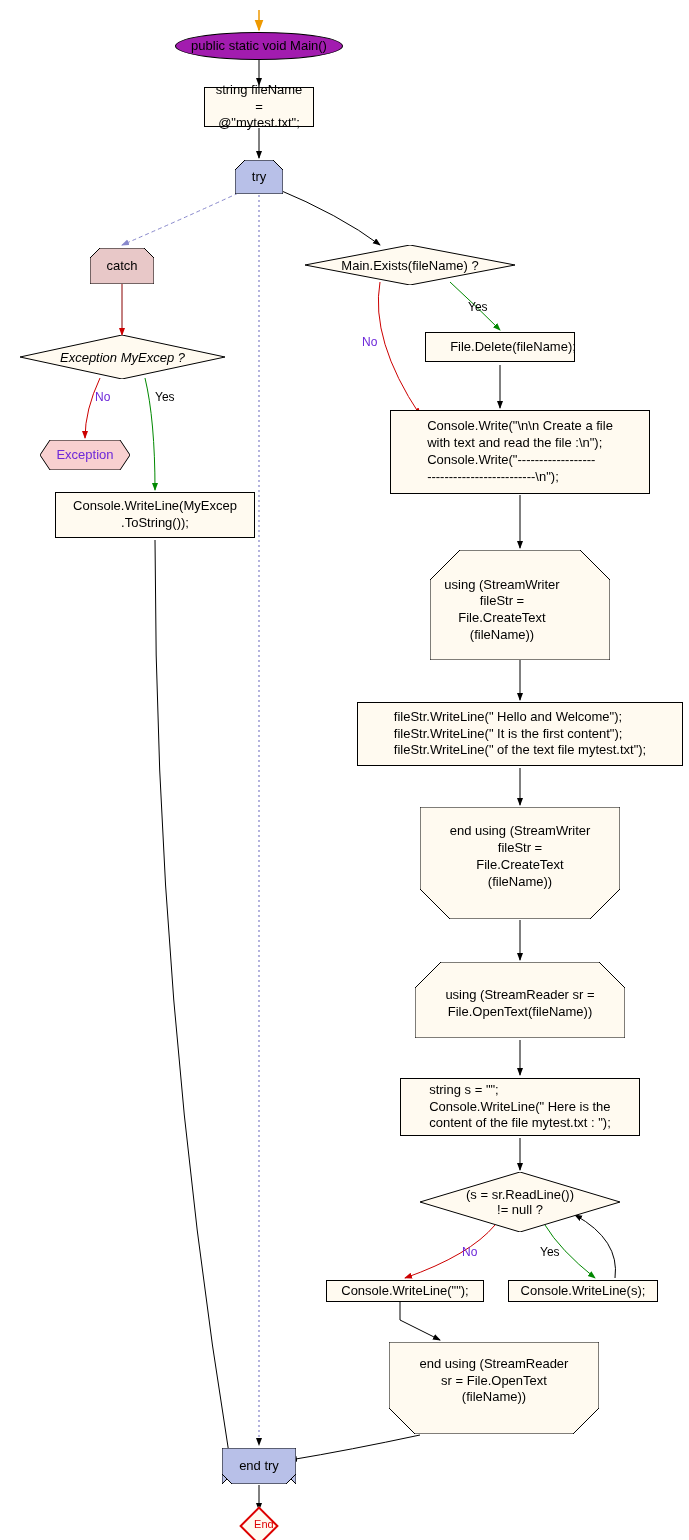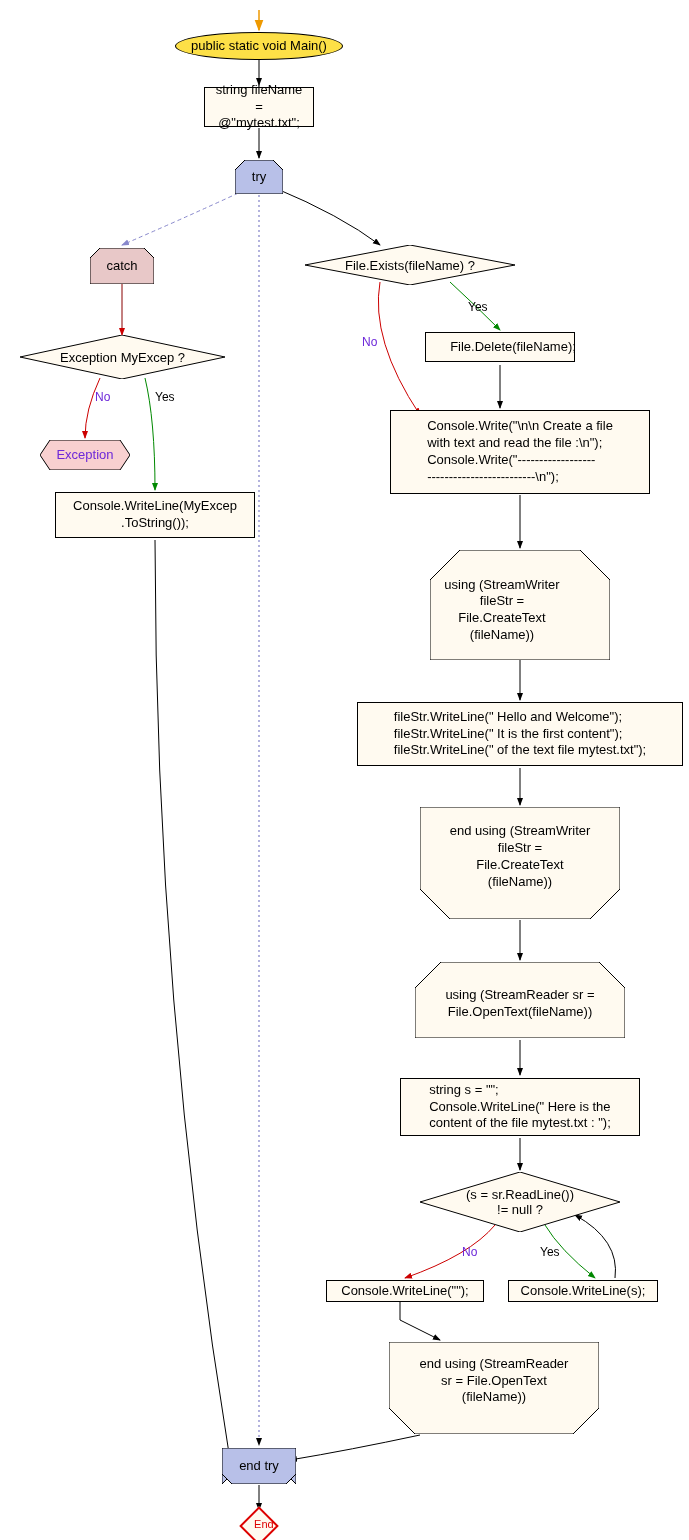--- a/index.html
+++ b/index.html
@@ -18,21 +18,21 @@
     position: absolute;
     text-align: center;
     display: flex;
     align-items: center;
     justify-content: center;
     line-height: 1.3;
   }
   .ellipse {
     border: 1px solid #000;
     border-radius: 50%;
-    background: #fde047;
+    background: #a21caf;
   }
   .rect {
     border: 1px solid #000;
     background: #fffaf0;
     padding: 4px 8px;
   }
   .diamond {
     position: absolute;
   }
   .diamond svg { position: static; }
@@ -164,21 +164,21 @@
   <div class="hex-text">try</div>
 </div>
 
 <div class="node" style="left:90px; top:248px; width:64px; height:36px;">
   <svg width="64" height="36">
       <polygon points="0,10 10,0 54,0 64,10 64,36 0,36" fill="#e8c8c8" stroke="#000"></polygon>
     </svg>
   <div class="hex-text">catch</div>
 </div>
 
-<div class="diamond" style="left:20px; top:335px; width:205px; height:44px;">
+<div class="diamond" style="left:20px; top:335px; width:205px; height:44px;font-style:italic;">
   <svg width="205" height="44">
       <polygon points="102,0 205,22 102,44 0,22" fill="#fffaf0" stroke="#000"></polygon>
     </svg>
   <div class="diamond-text">Exception MyExcep ?</div>
 </div>
 
 <div class="label red" style="left:95px; top:390px;">No</div>
 <div class="label green" style="left:155px; top:390px;">Yes</div>
 
 <div class="node" style="left:40px; top:440px; width:90px; height:30px;">
@@ -190,21 +190,21 @@
 
 <div class="node rect" style="left:55px; top:492px; width:200px; height:46px; white-space:pre-line;">
   <span>Console.WriteLine(MyExcep
 .ToString());</span>
 </div>
 
 <div class="diamond" style="left:305px; top:245px; width:210px; height:40px;">
   <svg width="210" height="40">
       <polygon points="105,0 210,20 105,40 0,20" fill="#fffaf0" stroke="#000"></polygon>
     </svg>
-  <div class="diamond-text">File.Exists(fileName) ?</div>
+  <div class="diamond-text">Main.Exists(fileName) ?</div>
 </div>
 
 <div class="label green" style="left:468px; top:300px;">Yes</div>
 <div class="label red" style="left:362px; top:335px;">No</div>
 
 <div class="node rect" style="left:425px; top:332px; width:150px; height:30px;padding-left:34px;">
   <span>File.Delete(fileName);</span>
 </div>
 
 <div class="node rect" style="left:390px; top:410px; width:260px; height:84px; white-space:pre-line; text-align:left;">

